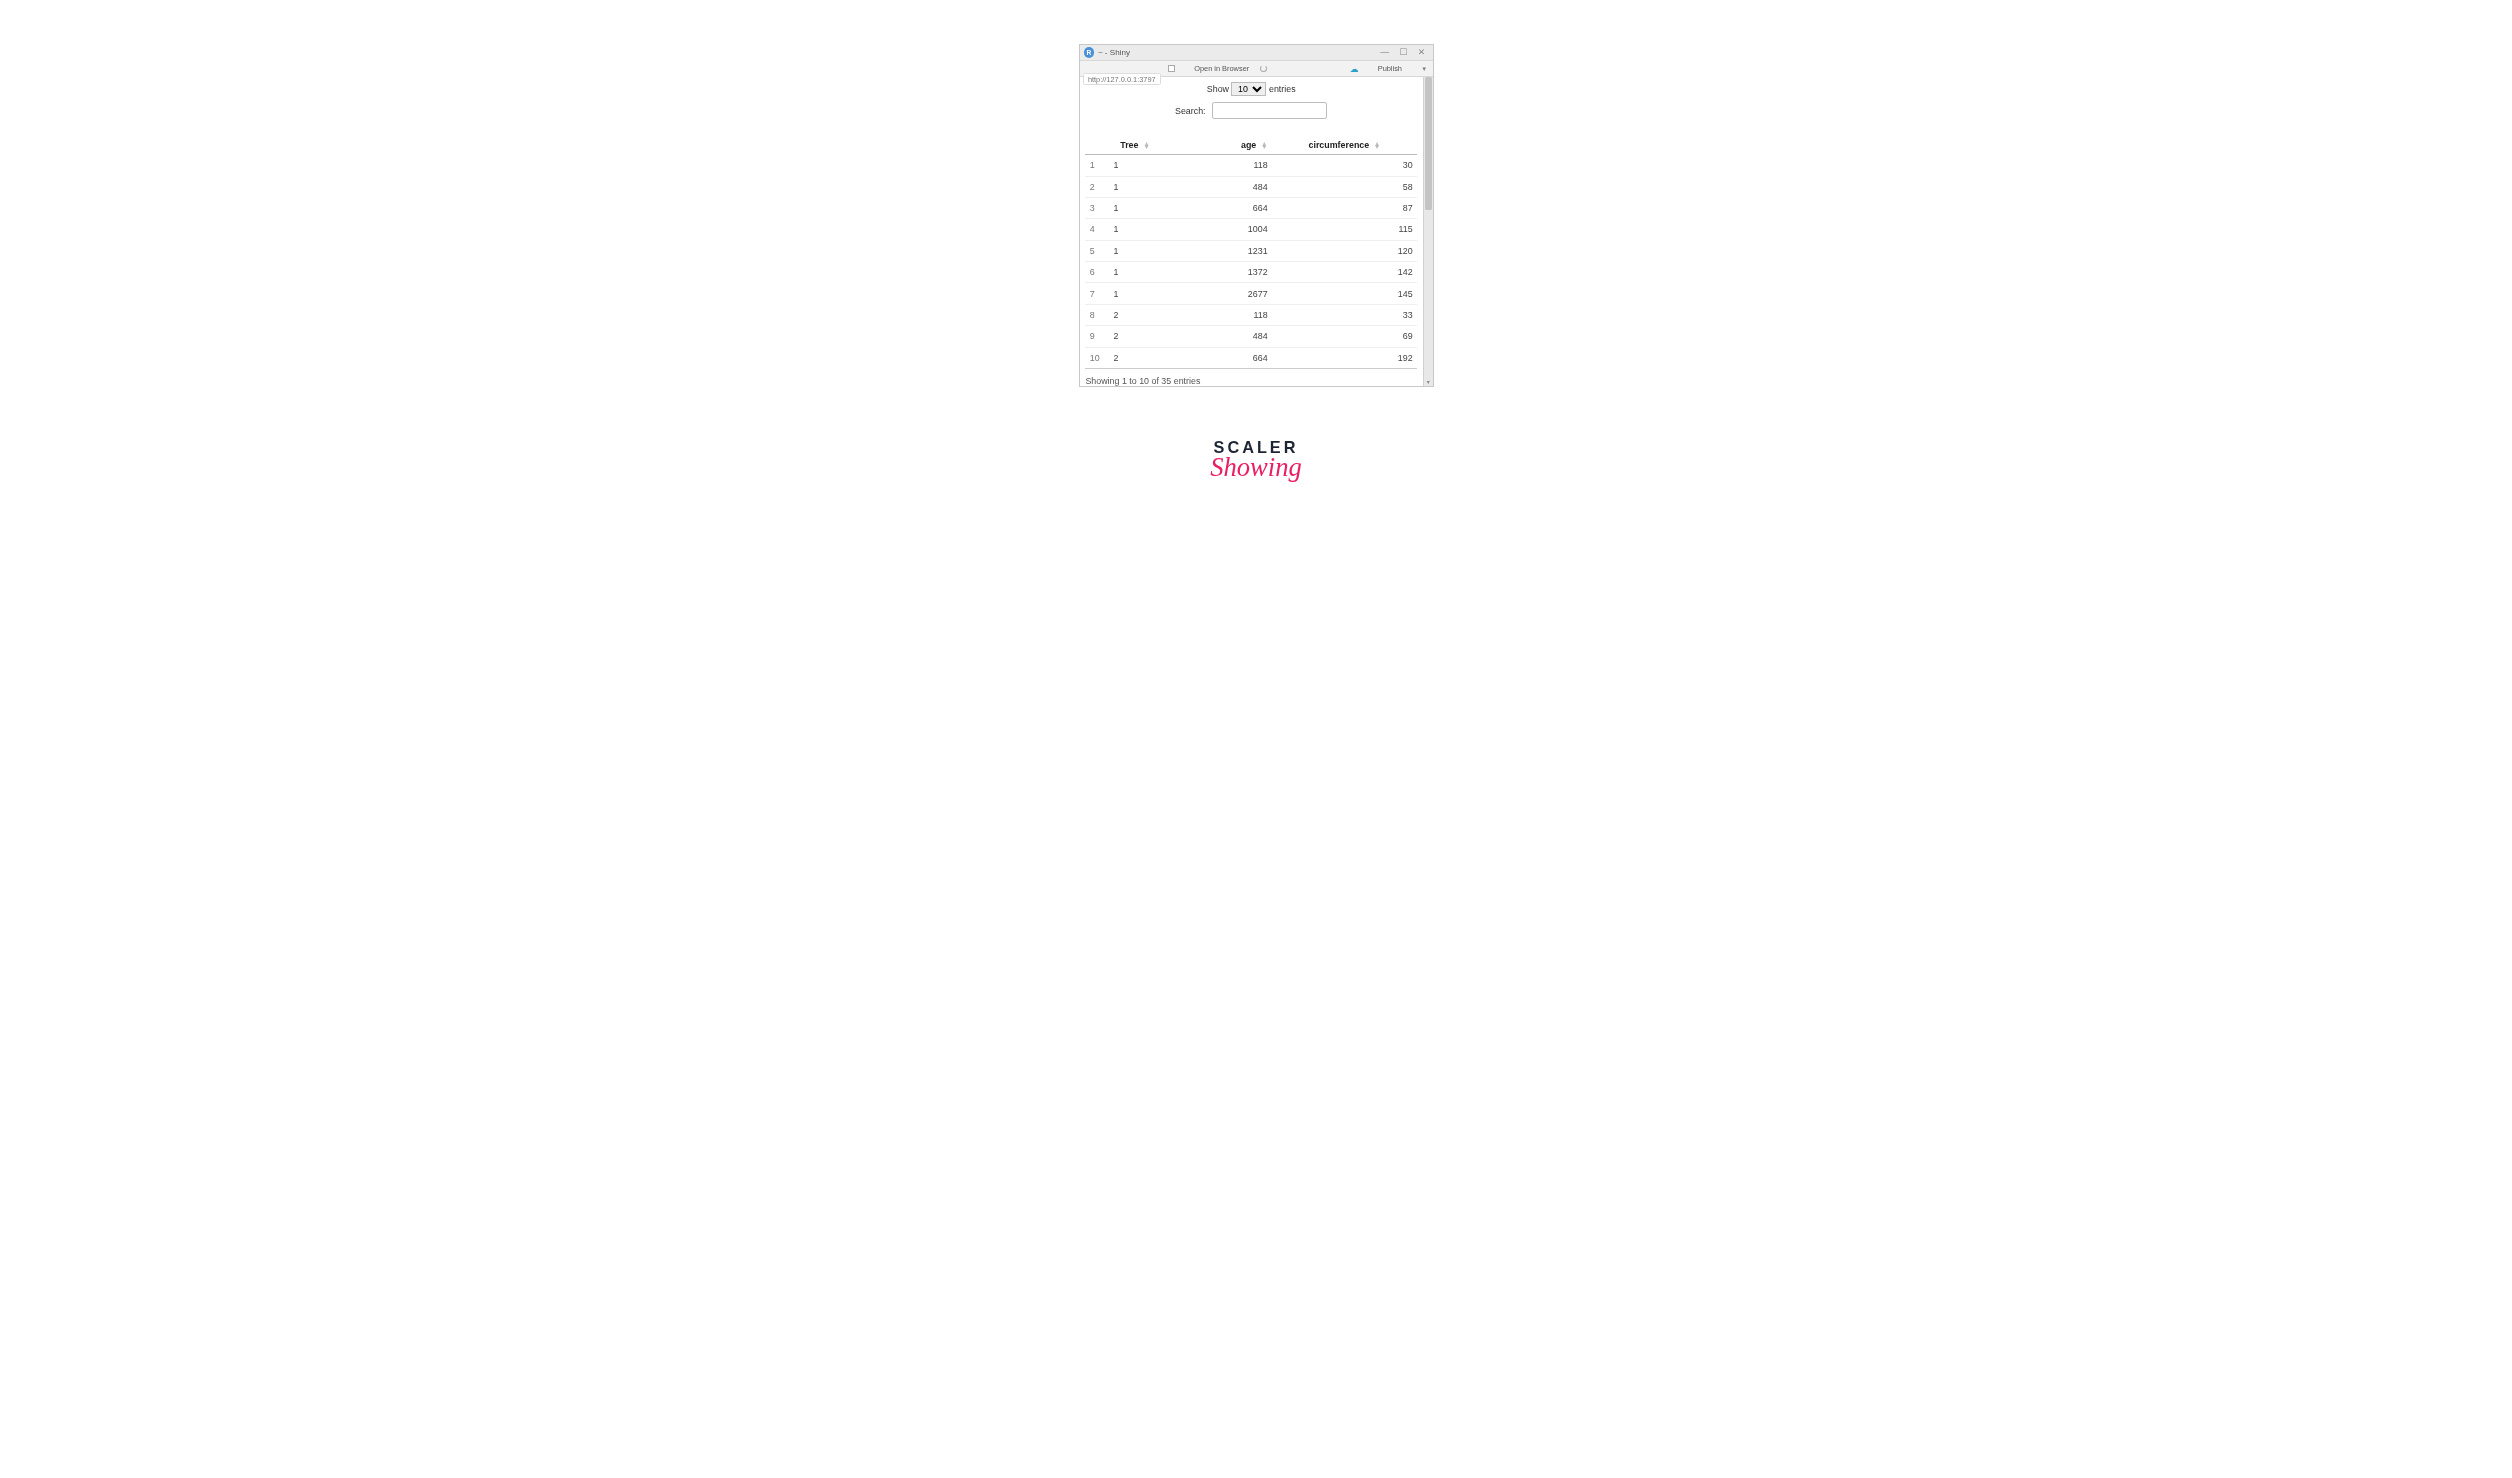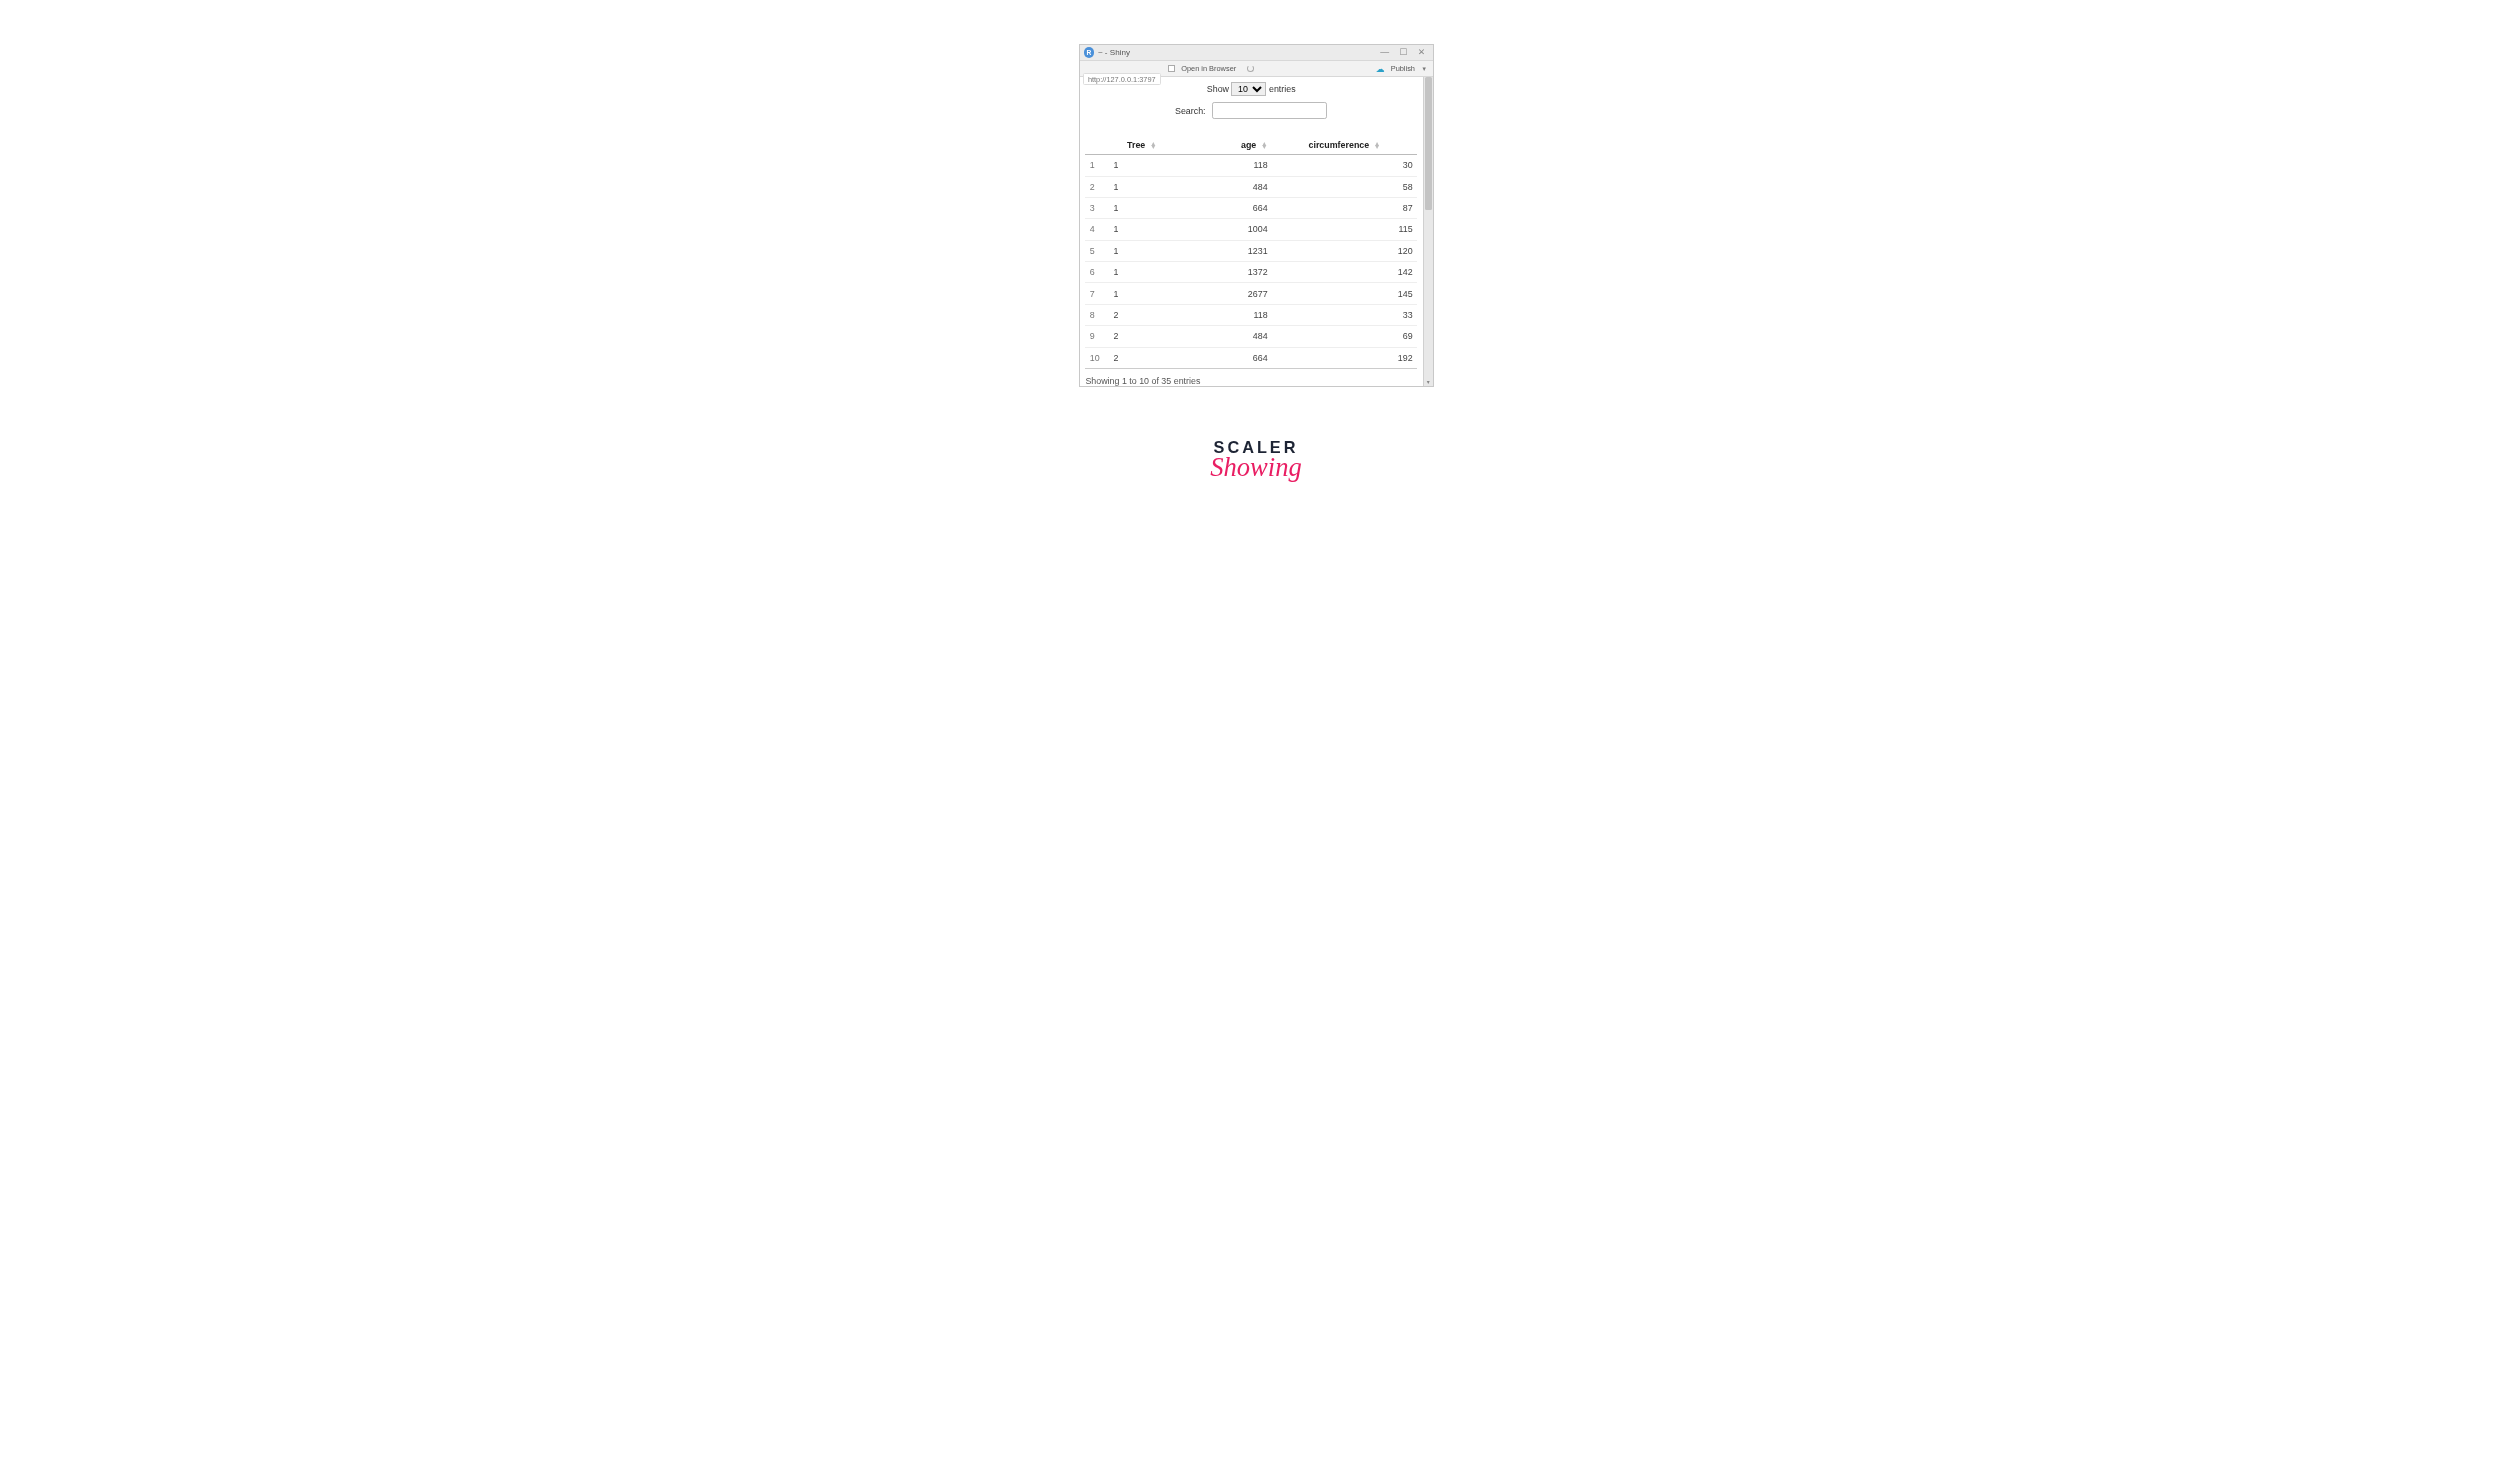--- a/index.html
+++ b/index.html
@@ -62,21 +62,21 @@
       border: 0.7px solid #ddd;
       border-radius: 1.5px;
       margin-top: 21px;
     }
     .tbtn {
       font-size: 7.4px;
       color: #555;
       padding: 0.7px 3.7px;
       display: flex;
       align-items: center;
-      gap: 6px;
+      gap: 19px;
       cursor: pointer;
     }
     .browser-icon {
       width: 7.4px; height: 7.4px;
       border: 0.7px solid #aaa;
       background: #fff;
     }
     .refresh-icon {
       width: 7.4px; height: 7.4px;
       display: inline-block;
@@ -130,21 +130,21 @@
       font-weight: bold;
       color: #222;
       padding: 4.4px 4.4px;
       border-bottom: 0.7px solid #bbb;
       position: relative;
     }
     thead th:first-child {
       width: 23.6px;
       text-align: left;
     }
-    thead th:nth-child(2) { text-align: right; width: 52px; }
+    thead th:nth-child(2) { text-align: center; width: 52px; }
     thead th:nth-child(3) { text-align: right; width: 111px; }
     .sort-icon {
       color: #bbb;
       font-size: 6.7px;
       margin-left: 2.2px;
       display: inline-flex;
       flex-direction: column;
       line-height: 3.7px;
       vertical-align: middle;
     }

